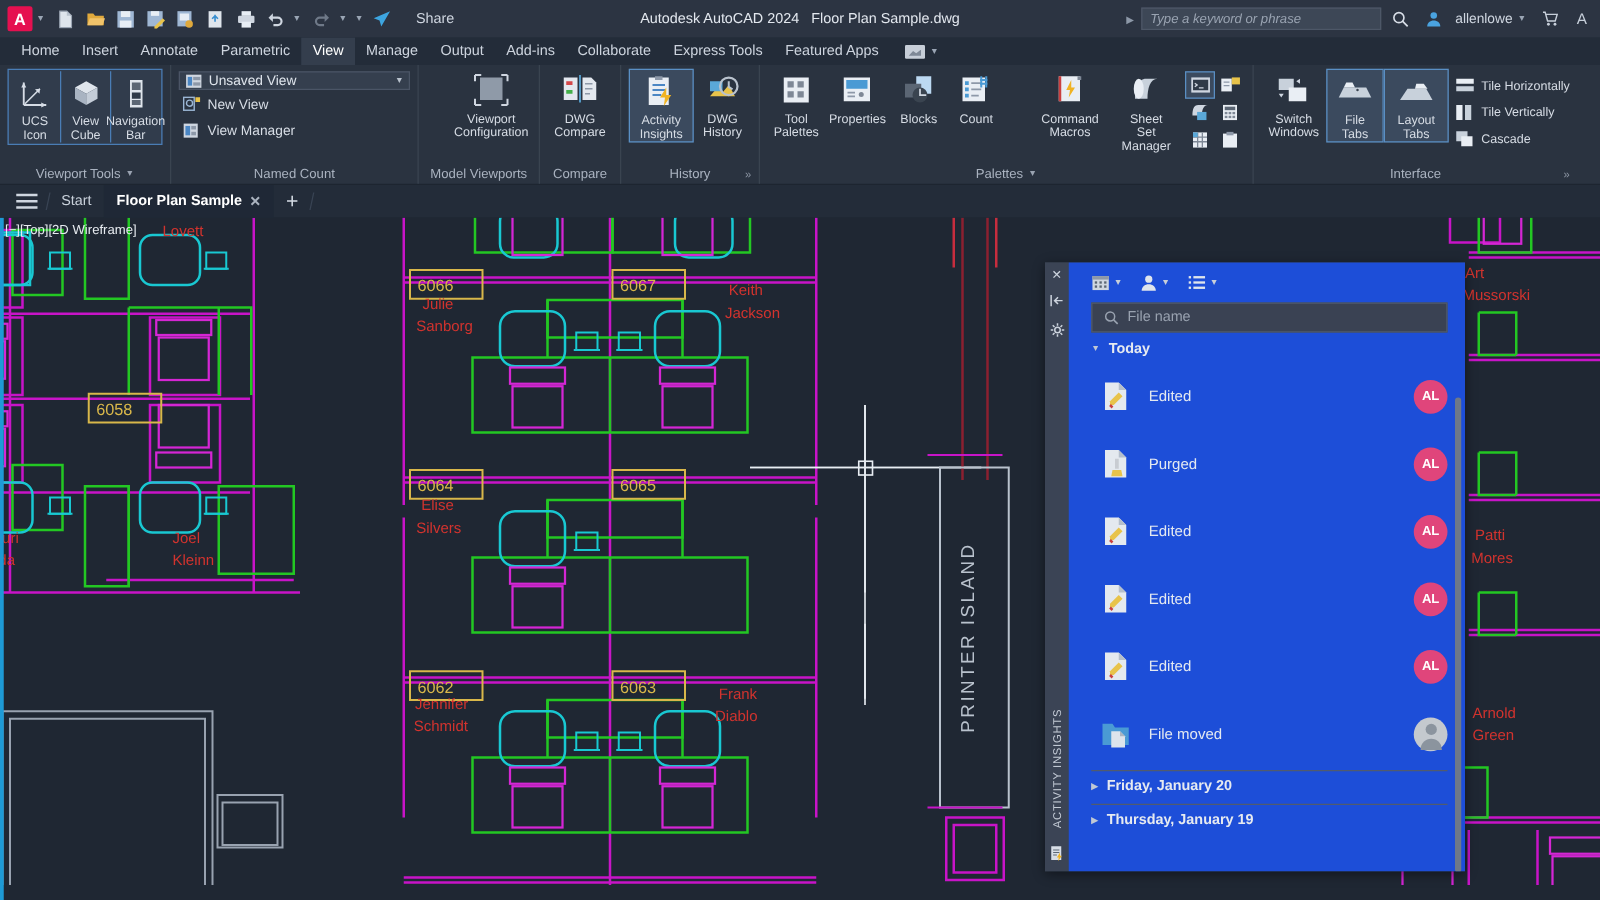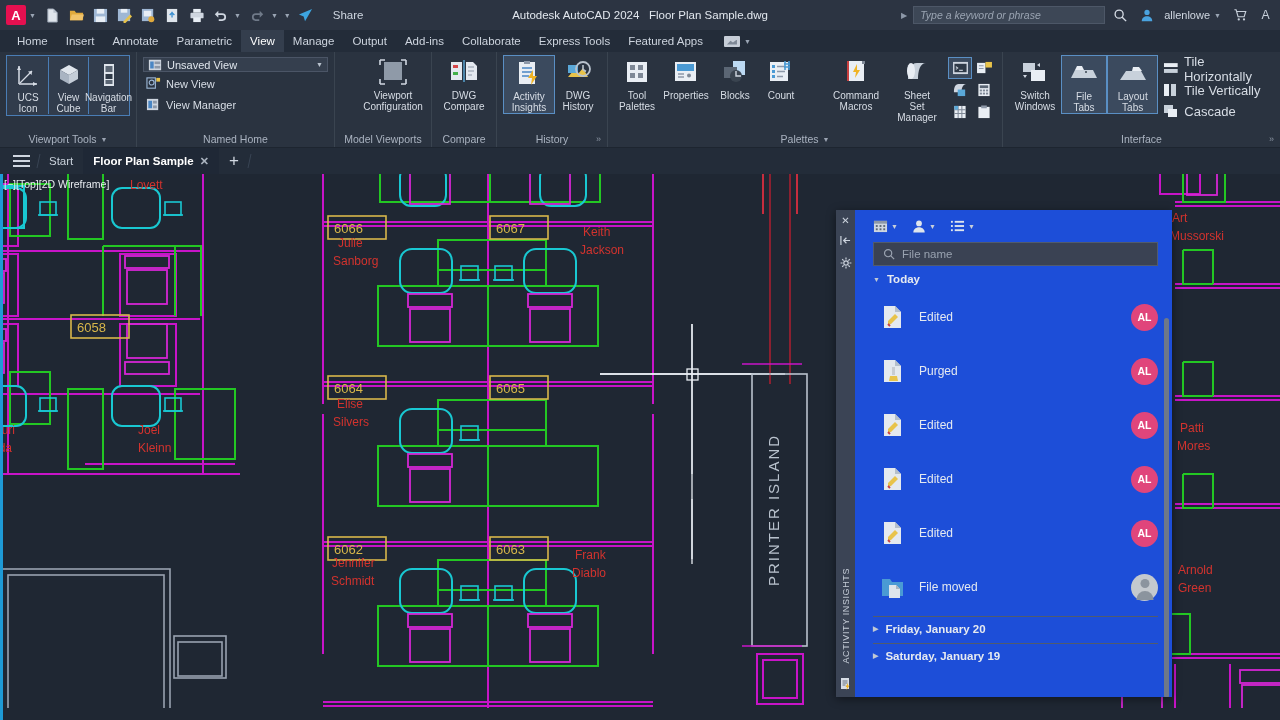--- a/index.html
+++ b/index.html
@@ -97,21 +97,21 @@
     display:flex;align-items:center;gap:5px;width:185px;height:15px;
     background:#353f4e;border:1px solid #4b5566;padding:0 4px;font-size:11px;color:#dfe5ec;
   }
   .combo .cdd{ margin-left:auto;font-size:7px;color:#b9c2cd; }
 
   .smallgrid{ display:grid;grid-template-columns:repeat(2,24px);grid-auto-rows:22px;margin-left:2px;padding-top:2px; }
   .sgcell{ display:flex;align-items:center;justify-content:center; }
   .sgcell.sel{ border:1px solid #5a8fc4;background:#3b4a5e; }
 
   .iftext{ display:flex;flex-direction:column;gap:3px;padding:5px 0 0 5px; }
-  .ifrow{ display:flex;align-items:center;gap:5px;font-size:13px;color:#d7dde5;height:18px; }
+  .ifrow{ display:flex;align-items:center;gap:5px;font-size:10px;color:#d7dde5;height:18px; }
 
   
   .filetabs{
     height:26px;background:#232c39;display:flex;align-items:stretch;
     flex:0 0 26px;padding-left:4px;position:relative;z-index:15;
   }
   .ham{ width:34px;display:flex;align-items:center;justify-content:center; }
   .ham i{ display:block;width:17px;height:2px;background:#cfd6e0;box-shadow:0 5px 0 #cfd6e0,0 -5px 0 #cfd6e0; }
   .ftab{
     display:flex;align-items:center;gap:6px;padding:0 10px;font-size:11.5px;
@@ -391,21 +391,21 @@
                 <rect x="1" y="2" width="12" height="12" fill="#cfd6e0"></rect>
                 <rect x="2.5" y="4" width="4" height="8" fill="#4a86c4"></rect>
                 <rect x="7.5" y="4" width="4" height="3" fill="#8d98a8"></rect>
                 <rect x="7.5" y="9" width="4" height="3" fill="#8d98a8"></rect>
               </svg>
             <span>View Manager</span>
           </div>
         </div>
       </div>
       <div class="panel-title">
-        <span>Named Home</span>
+        <span>Named Count</span>
       </div>
     </div>
 
     <div class="panel">
       <div class="panel-body">
         <div class="bigbtn w64">
           <span class="ic">
             <svg width="32" height="30" viewBox="0 0 32 30">
                 <rect x="7" y="4" width="18" height="18" fill="#8f9aa8"></rect>
                 <path d="M3 2h5M3 2v5M29 2h-5M29 2v5M3 26h5M3 26v-5M29 26h-5M29 26v-5" stroke="#cfd6e0" stroke-width="1.6" fill="none"></path>
@@ -1063,21 +1063,21 @@
           <span class="act-label">File moved</span>
           <span class="avatar anon"></span>
         </div>
 
         <div class="grp-head collapsed">
           <span class="tri">▶</span>
           <span>Friday, January 20</span>
         </div>
         <div class="grp-head collapsed">
           <span class="tri">▶</span>
-          <span>Saturday, January 19</span>
+          <span>Thursday, January 19</span>
         </div>
 
         <div class="ai-scroll">
             <i></i>
           </div>
       </div>
     </div>
   </div>
 
 </div>

